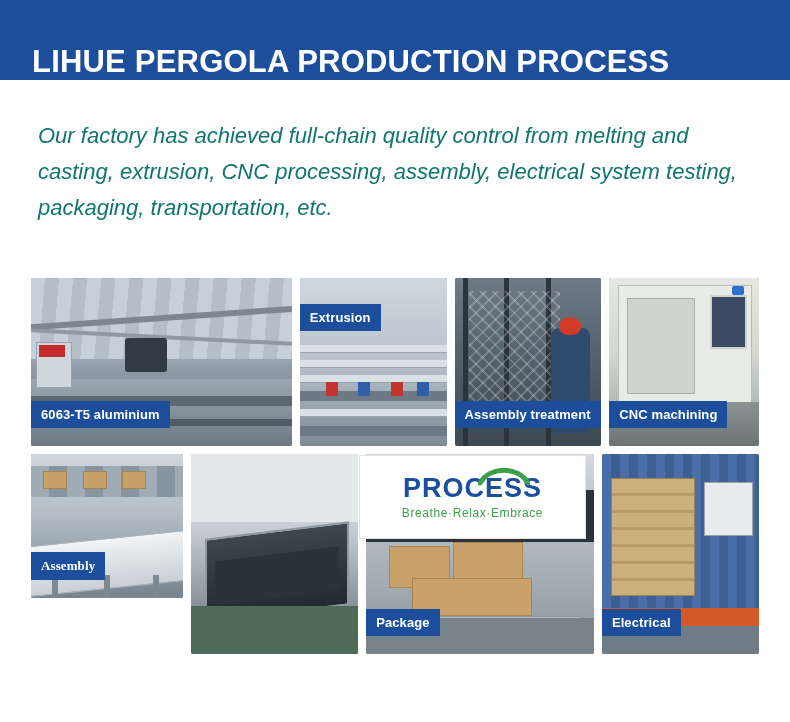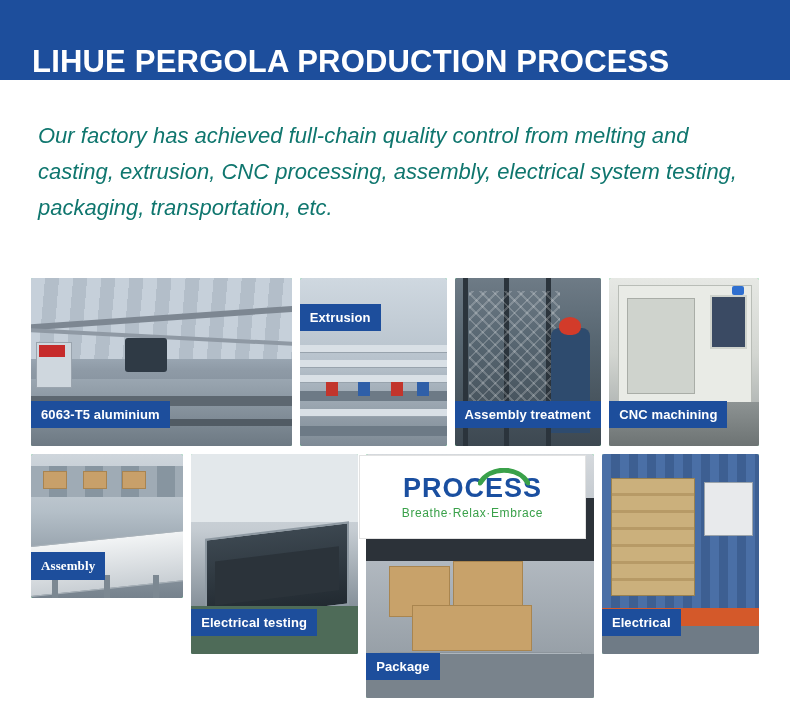--- a/index.html
+++ b/index.html
@@ -50,21 +50,21 @@
     background:#22c55e;
   }
   
   .r1c1{width:277px;height:168px;}
   .r1c2{width:156px;height:168px;}
   .r1c3{width:156px;height:168px;}
   .r1c4{width:159px;height:168px;text-align:center;}
   
   .r2c1{width:153px;height:144px;font-family:Liberation Serif, serif;}
   .r2c2{width:168px;height:200px;}
-  .r2c3{width:229px;height:244px;}
+  .r2c3{width:229px;height:200px;}
   .r2c4{width:158px;height:200px;}
 
   .caption{
     position:absolute;left:0;bottom:18px;
     background:#1d4e9c;
     color:#fff;
     font-size:13px;
     font-weight:bold;
     padding:6px 10px 6px 10px;
     white-space:nowrap;
@@ -261,21 +261,20 @@
         <div class="caption">Assembly</div>
       </div>
 
       <div class="cell r2c2">
         <div class="scene s-elec">
           <div class="wall"></div>
           <div class="frame"></div>
           <div class="frame2"></div>
           <div class="floor"></div>
         </div>
-        <div class="caption">Electrical testing</div>
       </div>
 
       <div class="cell r2c3">
         <div class="scene s-pack">
           <div class="darkband"></div>
           <div class="carton" style="left:10%;top:46%;width:26%;height:20%"></div>
           <div class="carton" style="left:38%;top:44%;width:30%;height:24%"></div>
           <div class="carton" style="left:20%;top:62%;width:52%;height:18%"></div>
           <div class="pallet"></div>
           <div class="floor"></div>

